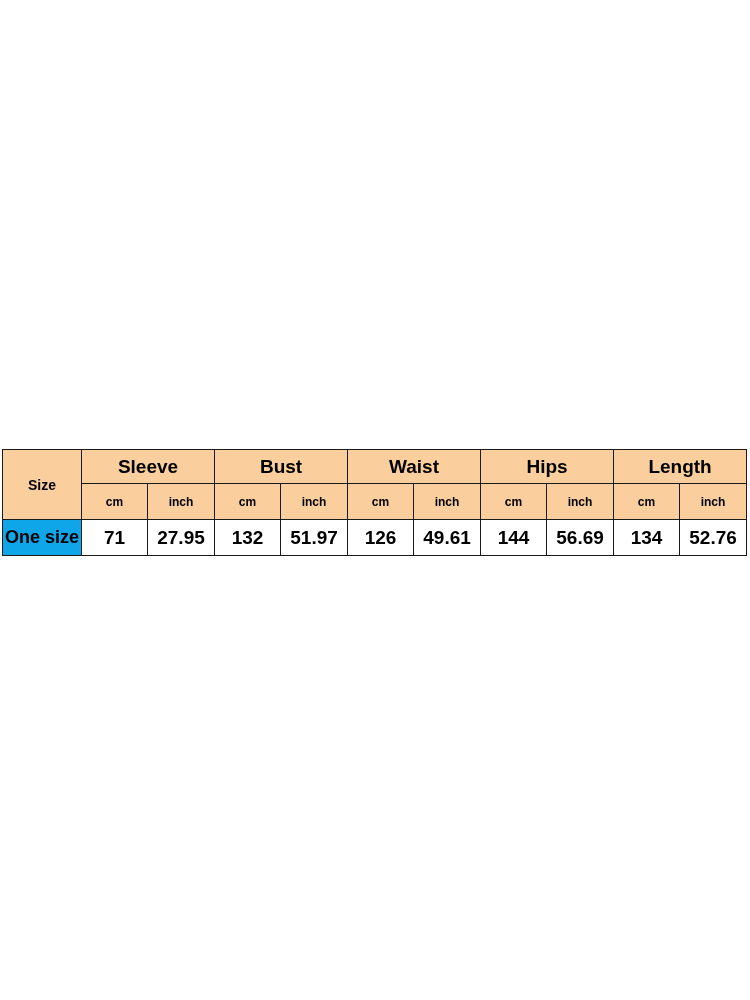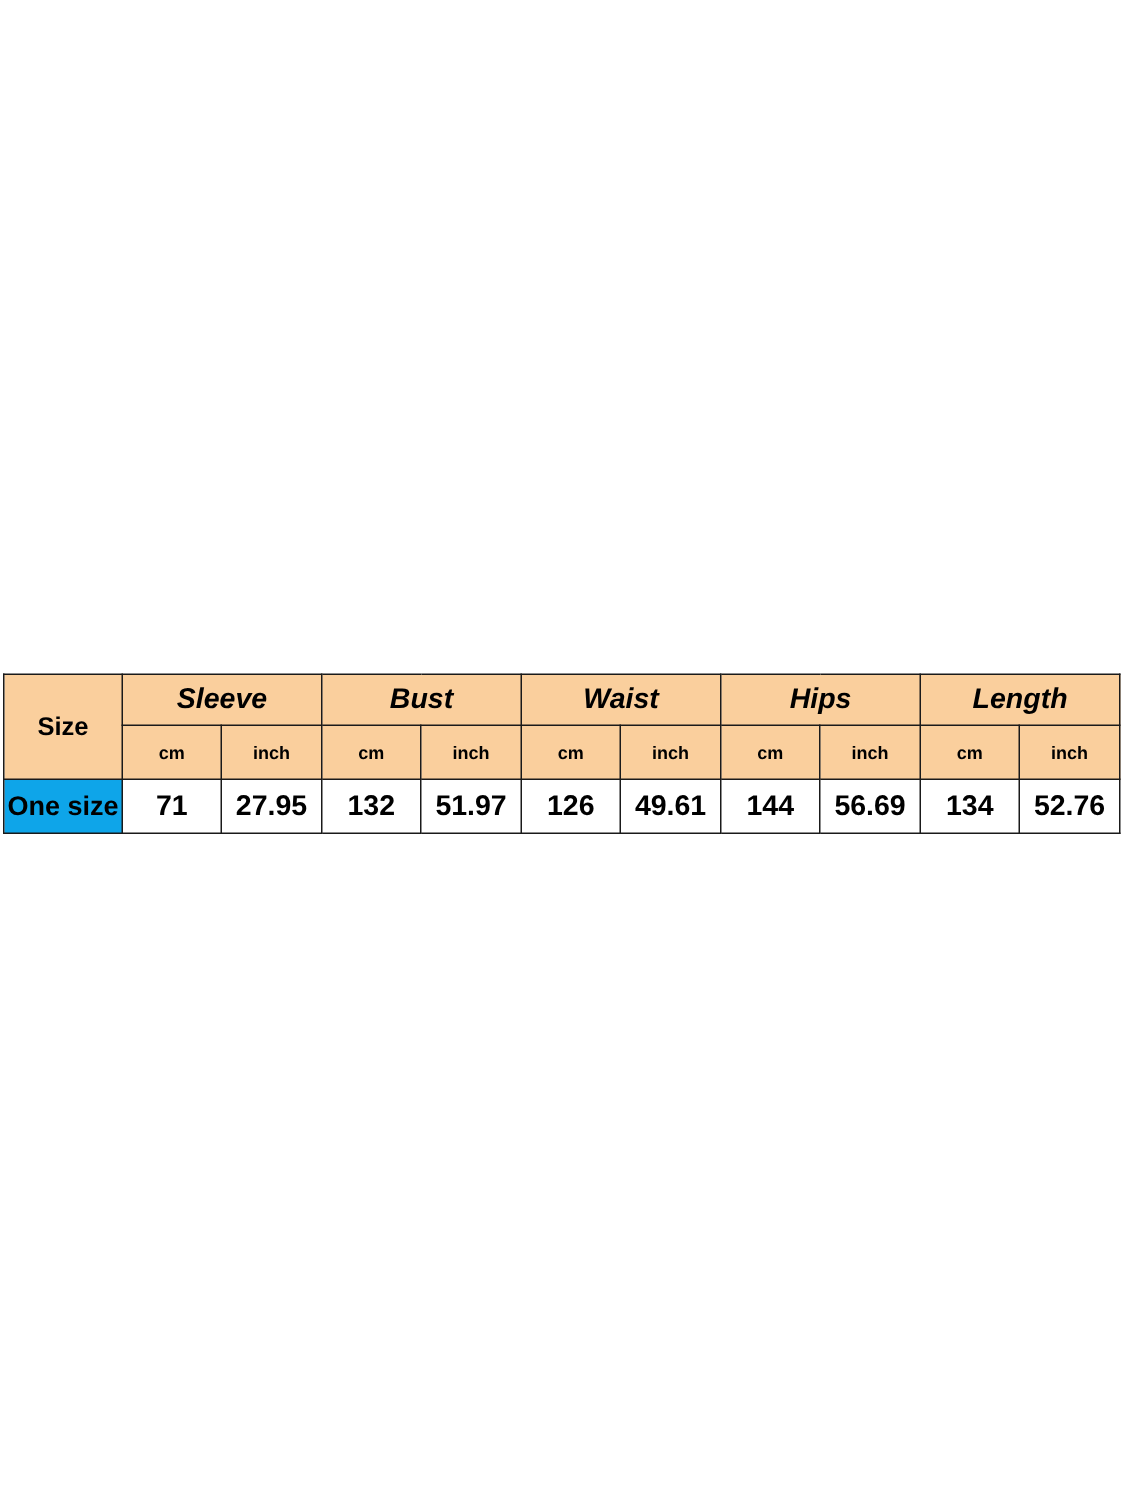--- a/index.html
+++ b/index.html
@@ -45,29 +45,28 @@
     border-color: #8a5a2b;
   }
 
   
   table.size-chart {
     border: 1px solid #1a1a1a;
   }
 
   th.size-head {
     width: 79px;
-    font-size: 17px;
+    font-size: 14px;
     border-left-color: #1a1a1a;
   }
 
   th.grp {
     height: 33px;
     font-size: 19px;
     border-top-color: #1a1a1a;
-    font-style: italic;
   }
 
   th.unit {
     height: 35px;
     font-size: 12px;
   }
 
   th.grp.last, th.unit.last {
     border-right-color: #1a1a1a;
   }

